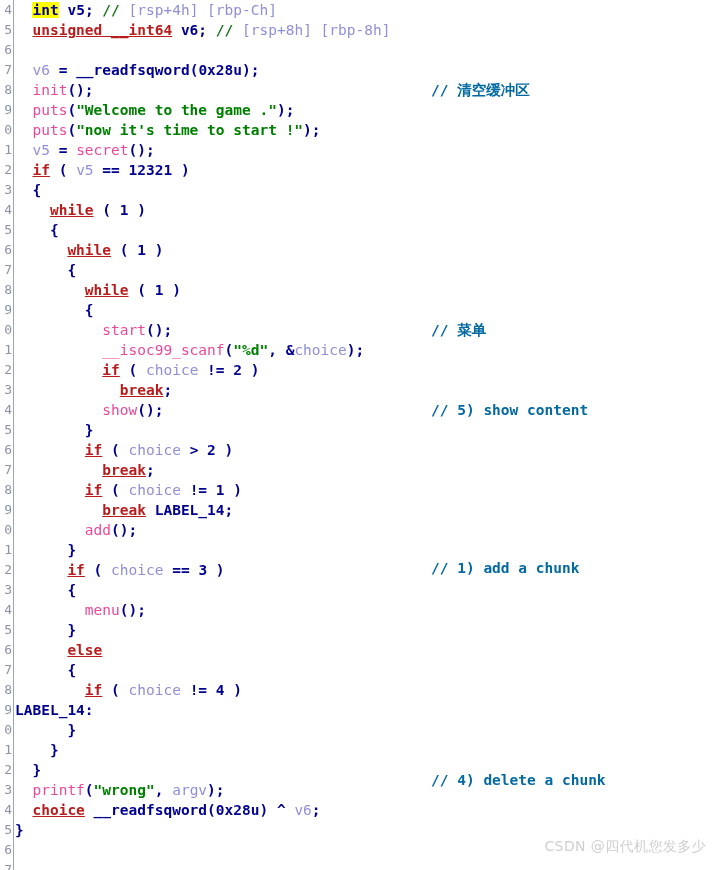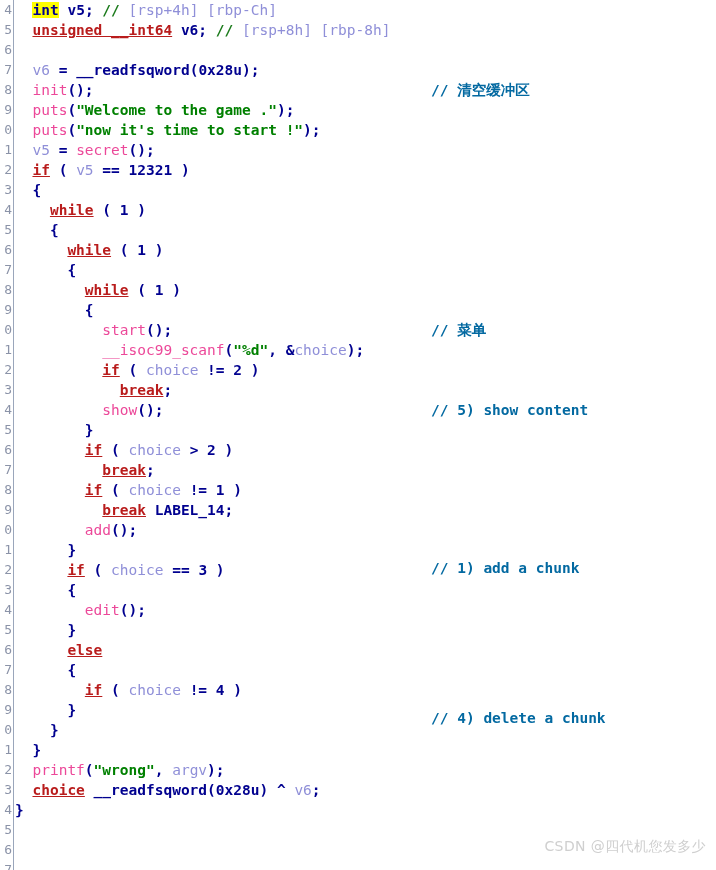--- a/index.html
+++ b/index.html
@@ -175,33 +175,34 @@
       <div class="code-line"><span>          </span><span class="tk-fn">show</span><span class="tk-punct">();</span></div>
       <div class="code-line"><span>        </span><span class="tk-punct">}</span></div>
       <div class="code-line"><span>        </span><span class="tk-kw">if</span><span class="tk-punct"> ( </span><span class="tk-var">choice</span><span class="tk-plain"> &gt; </span><span class="tk-num">2</span><span class="tk-punct"> )</span></div>
       <div class="code-line"><span>          </span><span class="tk-kw">break</span><span class="tk-punct">;</span></div>
       <div class="code-line"><span>        </span><span class="tk-kw">if</span><span class="tk-punct"> ( </span><span class="tk-var">choice</span><span class="tk-plain"> != </span><span class="tk-num">1</span><span class="tk-punct"> )</span></div>
       <div class="code-line"><span>          </span><span class="tk-kw">break</span><span class="tk-plain"> LABEL_14;</span></div>
       <div class="code-line"><span>        </span><span class="tk-fn">add</span><span class="tk-punct">();</span></div>
       <div class="code-line"><span>      </span><span class="tk-punct">}</span></div>
       <div class="code-line"><span>      </span><span class="tk-kw">if</span><span class="tk-punct"> ( </span><span class="tk-var">choice</span><span class="tk-plain"> == </span><span class="tk-num">3</span><span class="tk-punct"> )</span></div>
       <div class="code-line"><span>      </span><span class="tk-punct">{</span></div>
-      <div class="code-line"><span>        </span><span class="tk-fn">edit</span><span class="tk-punct">();</span></div>
+      <div class="code-line"><span>        </span><span class="tk-fn">menu</span><span class="tk-punct">();</span></div>
       <div class="code-line"><span>      </span><span class="tk-punct">}</span></div>
       <div class="code-line"><span>      </span><span class="tk-kw">else</span></div>
       <div class="code-line"><span>      </span><span class="tk-punct">{</span></div>
       <div class="code-line"><span>        </span><span class="tk-kw">if</span><span class="tk-punct"> ( </span><span class="tk-var">choice</span><span class="tk-plain"> != </span><span class="tk-num">4</span><span class="tk-punct"> )</span></div>
+      <div class="code-line"><span class="tk-label">LABEL_14:</span></div>
       <div class="code-line"><span>      </span><span class="tk-punct">}</span></div>
       <div class="code-line"><span>    </span><span class="tk-punct">}</span></div>
       <div class="code-line"><span>  </span><span class="tk-punct">}</span></div>
       <div class="code-line"><span>  </span><span class="tk-fn">printf</span><span class="tk-punct">(</span><span class="tk-str">"wrong"</span><span class="tk-punct">, </span><span class="tk-var">argv</span><span class="tk-punct">);</span></div>
       <div class="code-line"><span>  </span><span class="tk-kw">choice</span><span class="tk-plain"> __readfsqword</span><span class="tk-punct">(</span><span class="tk-num">0x28u</span><span class="tk-plain">) ^ </span><span class="tk-var">v6</span><span class="tk-punct">;</span></div>
       <div class="code-line"><span class="tk-punct">}</span></div>
     </div>
 
   <div class="watermark">CSDN @四代机您发多少</div>
 
 <div class="side-comment" style="top: 80px;">// 清空缓冲区</div>
     <div class="side-comment" style="top: 320px; text-align: right;">// 菜单</div>
     <div class="side-comment" style="top: 400px;">// 5) show content</div>
     <div class="side-comment" style="top: 520px; margin-top: 38px;">// 1) add a chunk</div>
-    <div class="side-comment" style="top: 708px;">// 4) delete a chunk</div>
+    <div class="side-comment" style="top: 770px;">// 4) delete a chunk</div>
   </div>
 
 </body></html>

